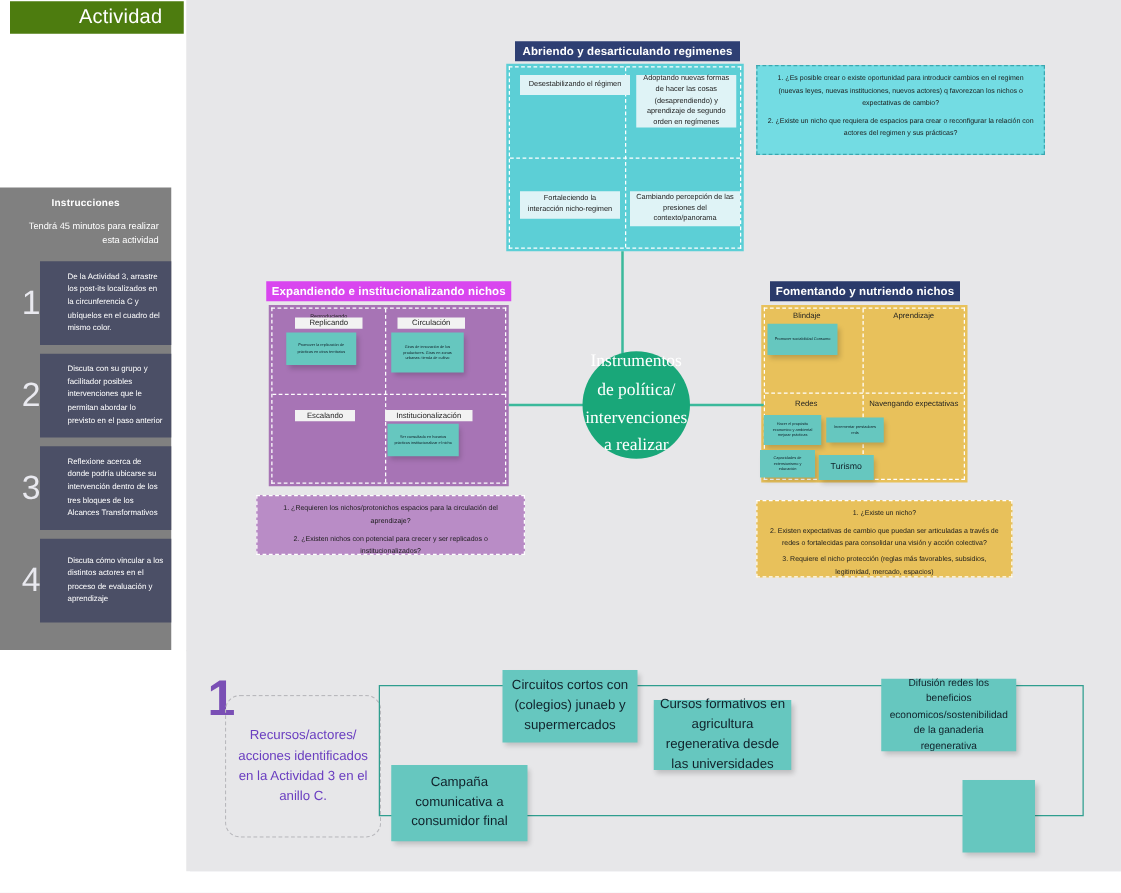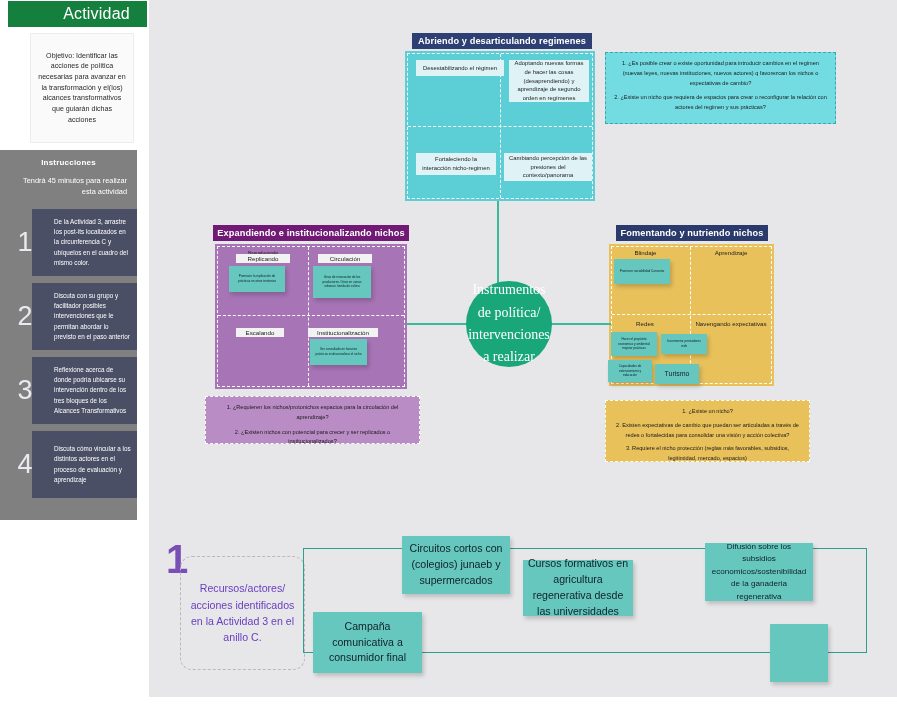--- a/index.html
+++ b/index.html
@@ -20,21 +20,21 @@
     position:absolute; left:149px; top:520px; width:748px; height:177px;
     background:#e7e7e9;
   }
   .white-gap {
     position:absolute; left:0px; top:521px; width:152px; height:193px; background:#ffffff;
   }
 
   
   .activity-header {
     position:absolute; left:8px; top:1px; width:139px; height:26px;
-    background:#15803d; color:#ffffff;
+    background:#4d7c0f; color:#ffffff;
     display:flex; align-items:center; justify-content:center;
     font-size:16px; letter-spacing:.2px;padding-left:38px;
   }
   .objective-card {
     position:absolute; left:30px; top:33px; width:104px; height:110px;
     background:#fafafa; border:1px solid #ececec;
     display:flex; align-items:center; justify-content:center;
     padding:6px 7px; text-align:center;
     font-size:7.1px; line-height:1.5; color:#2a2a2a;
   }
@@ -63,21 +63,21 @@
     font-weight:300; z-index:3; pointer-events:none;
   }
 
   
   .sec-title {
     position:absolute; color:#ffffff; font-weight:bold;
     display:flex; align-items:center; justify-content:center;
     font-size:9.2px; letter-spacing:.1px; text-align:center;
   }
   .t-open  { left:412px; top:33px;  width:180px; height:16px; background:#2e3f73; }
-  .t-exp   { left:213px; top:225px; width:196px; height:16px; background:#701a75; }
+  .t-exp   { left:213px; top:225px; width:196px; height:16px; background:#d946ef; }
   .t-fom   { left:616px; top:225px; width:152px; height:16px; background:#2a3a6b; }
 
   
   .quad-block { position:absolute; }
   .q-open { left:405px; top:51px; width:190px; height:150px;
             background:#5ccfd6; outline:1.4px dashed #ffffff; outline-offset:-3px; }
   .q-exp  { left:215px; top:244px; width:192px; height:145px;
             background:#a774b5; outline:1.4px dashed #ffffff; outline-offset:-3px; }
   .q-fom  { left:609px; top:244px; width:165px; height:142px;
             background:#e8c15b; outline:1.4px dashed #ffffff; outline-offset:-3px; }
@@ -161,23 +161,20 @@
 <div id="stage">
 
   <div class="canvas-bg"></div>
   <div class="white-gap"></div>
   <div class="canvas-bg-lower"></div>
 
   <div class="activity-header">
     <span>Actividad</span>
   </div>
 
-  <div class="objective-card">
-    <span>Objetivo: Identificar las acciones de política necesarias para avanzar en la transformación y el(los) alcances transformativos que guiarán dichas acciones</span>
-  </div>
 
   <div class="instr-panel">
     <div class="instr-title">Instrucciones</div>
     <div class="instr-sub">Tendrá 45 minutos para realizar esta actividad</div>
 
     <div class="step-num" style="top:59px;">1</div>
     <div class="step" style="top:59px;">
       <span>De la Actividad 3, arrastre los post-its localizados en la circunferencia C y ubíquelos en el cuadro del mismo color.</span>
     </div>
 
@@ -278,16 +275,16 @@
 
   <div class="band-num">1</div>
   <div class="band-label">
     <span>Recursos/actores/ acciones identificados en la Actividad 3 en el anillo C.</span>
   </div>
   <div class="band-rect"></div>
 
   <div class="postit pi-b" style="left:402px; top:536px; width:108px; height:58px;">Circuitos cortos con (colegios) junaeb y supermercados</div>
   <div class="postit pi-b" style="left:313px; top:612px; width:109px; height:61px;">Campaña comunicativa a consumidor final</div>
   <div class="postit pi-b" style="left:523px; top:560px; width:110px; height:56px;">Cursos formativos en agricultura regenerativa desde las universidades</div>
-  <div class="postit pi-b-sm" style="left:705px; top:543px; width:108px; height:58px;">Difusión sobre los subsidios economicos/sostenibilidad de la ganaderia regenerativa</div>
+  <div class="postit pi-b-sm" style="left:705px; top:543px; width:108px; height:58px;">Difusión redes los beneficios economicos/sostenibilidad de la ganaderia regenerativa</div>
   <div class="postit" style="left:770px; top:624px; width:58px; height:58px;"></div>
 
 </div>
 
 </body></html>

